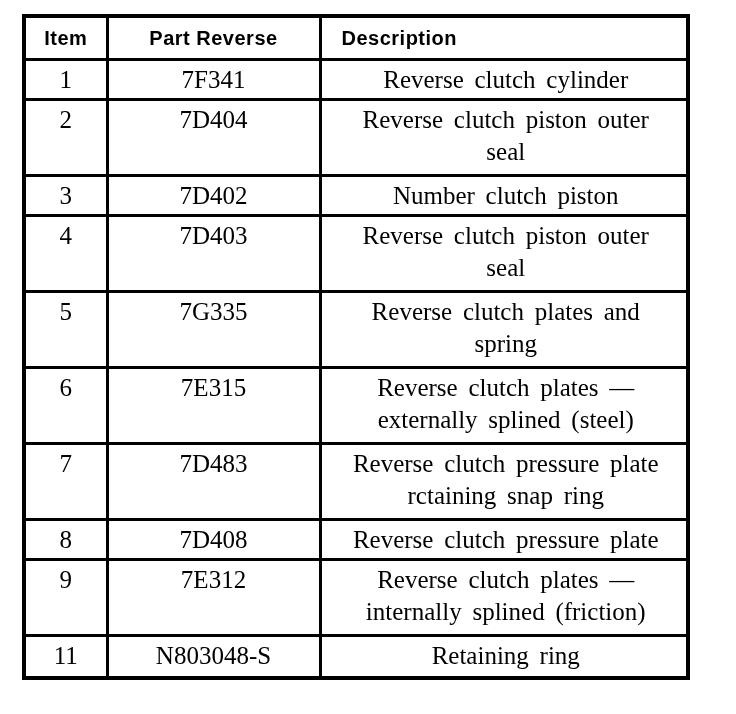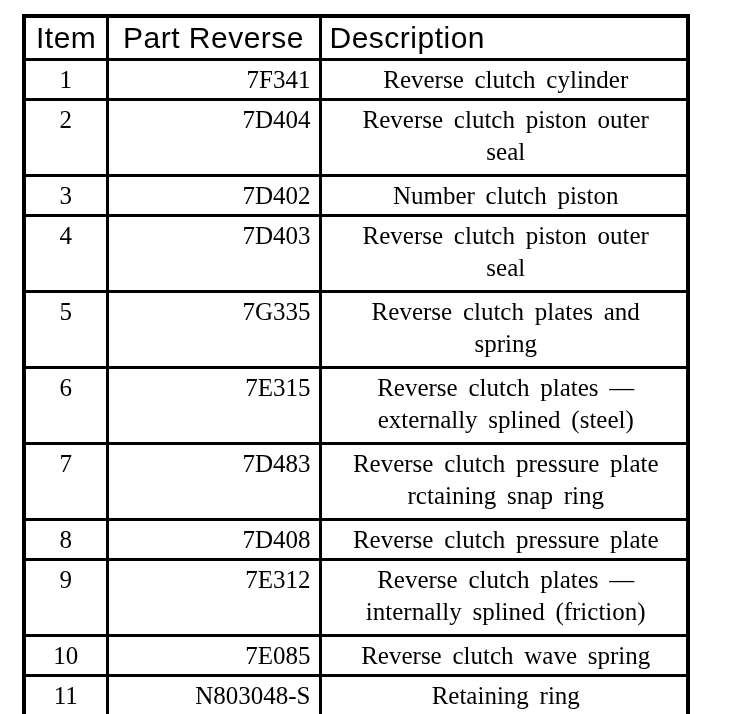--- a/index.html
+++ b/index.html
@@ -24,39 +24,39 @@
     background: #ffffff;
   }
   table.parts-table, table.parts-table th, table.parts-table td {
     border: 3px solid #000000;
   }
   table.parts-table {
     border-width: 4px;
   }
   th {
     font-family: "Liberation Sans", sans-serif;
-    font-weight: normal;
-    font-size: 30px;
+    font-weight: bold;
+    font-size: 20px;
     height: 40px;
     vertical-align: middle;
     padding: 0 10px;
     letter-spacing: 0.5px;
   }
   th.col-item, th.col-part { text-align: center; }
-  th.col-desc { text-align: left; padding-left: 8px; }
+  th.col-desc { text-align: left; padding-left: 20px; }
   td {
     font-family: "Liberation Serif", serif;
     font-size: 25px;
     line-height: 32px;
     vertical-align: top;
     padding: 3px 8px 2px 8px;
     word-spacing: 0.18em;
   }
   td.item-cell { text-align: center; }
-  td.part-cell { text-align: right; }
+  td.part-cell { text-align: center; }
   td.desc-cell { text-align: center; padding-left: 12px; white-space: pre-line; }
   tr.h-single { height: 38px; }
   tr.h-double { height: 76px; }
   tr.h-last   { height: 42px; }
 </style>
 </head>
 <body>
 
 <table class="parts-table">
   <colgroup>
@@ -116,24 +116,19 @@
       <td class="item-cell">8</td>
       <td class="part-cell">7D408</td>
       <td class="desc-cell">Reverse clutch pressure plate</td>
     </tr>
     <tr class="h-double">
       <td class="item-cell">9</td>
       <td class="part-cell">7E312</td>
       <td class="desc-cell">Reverse clutch plates —
 internally splined (friction)</td>
     </tr>
-    <tr class="h-single">
-      <td class="item-cell">10</td>
-      <td class="part-cell">7E085</td>
-      <td class="desc-cell">Reverse clutch wave spring</td>
-    </tr>
     <tr class="h-last">
       <td class="item-cell">11</td>
       <td class="part-cell">N803048-S</td>
       <td class="desc-cell">Retaining ring</td>
     </tr>
   </tbody>
 </table>
 
 </body></html>

